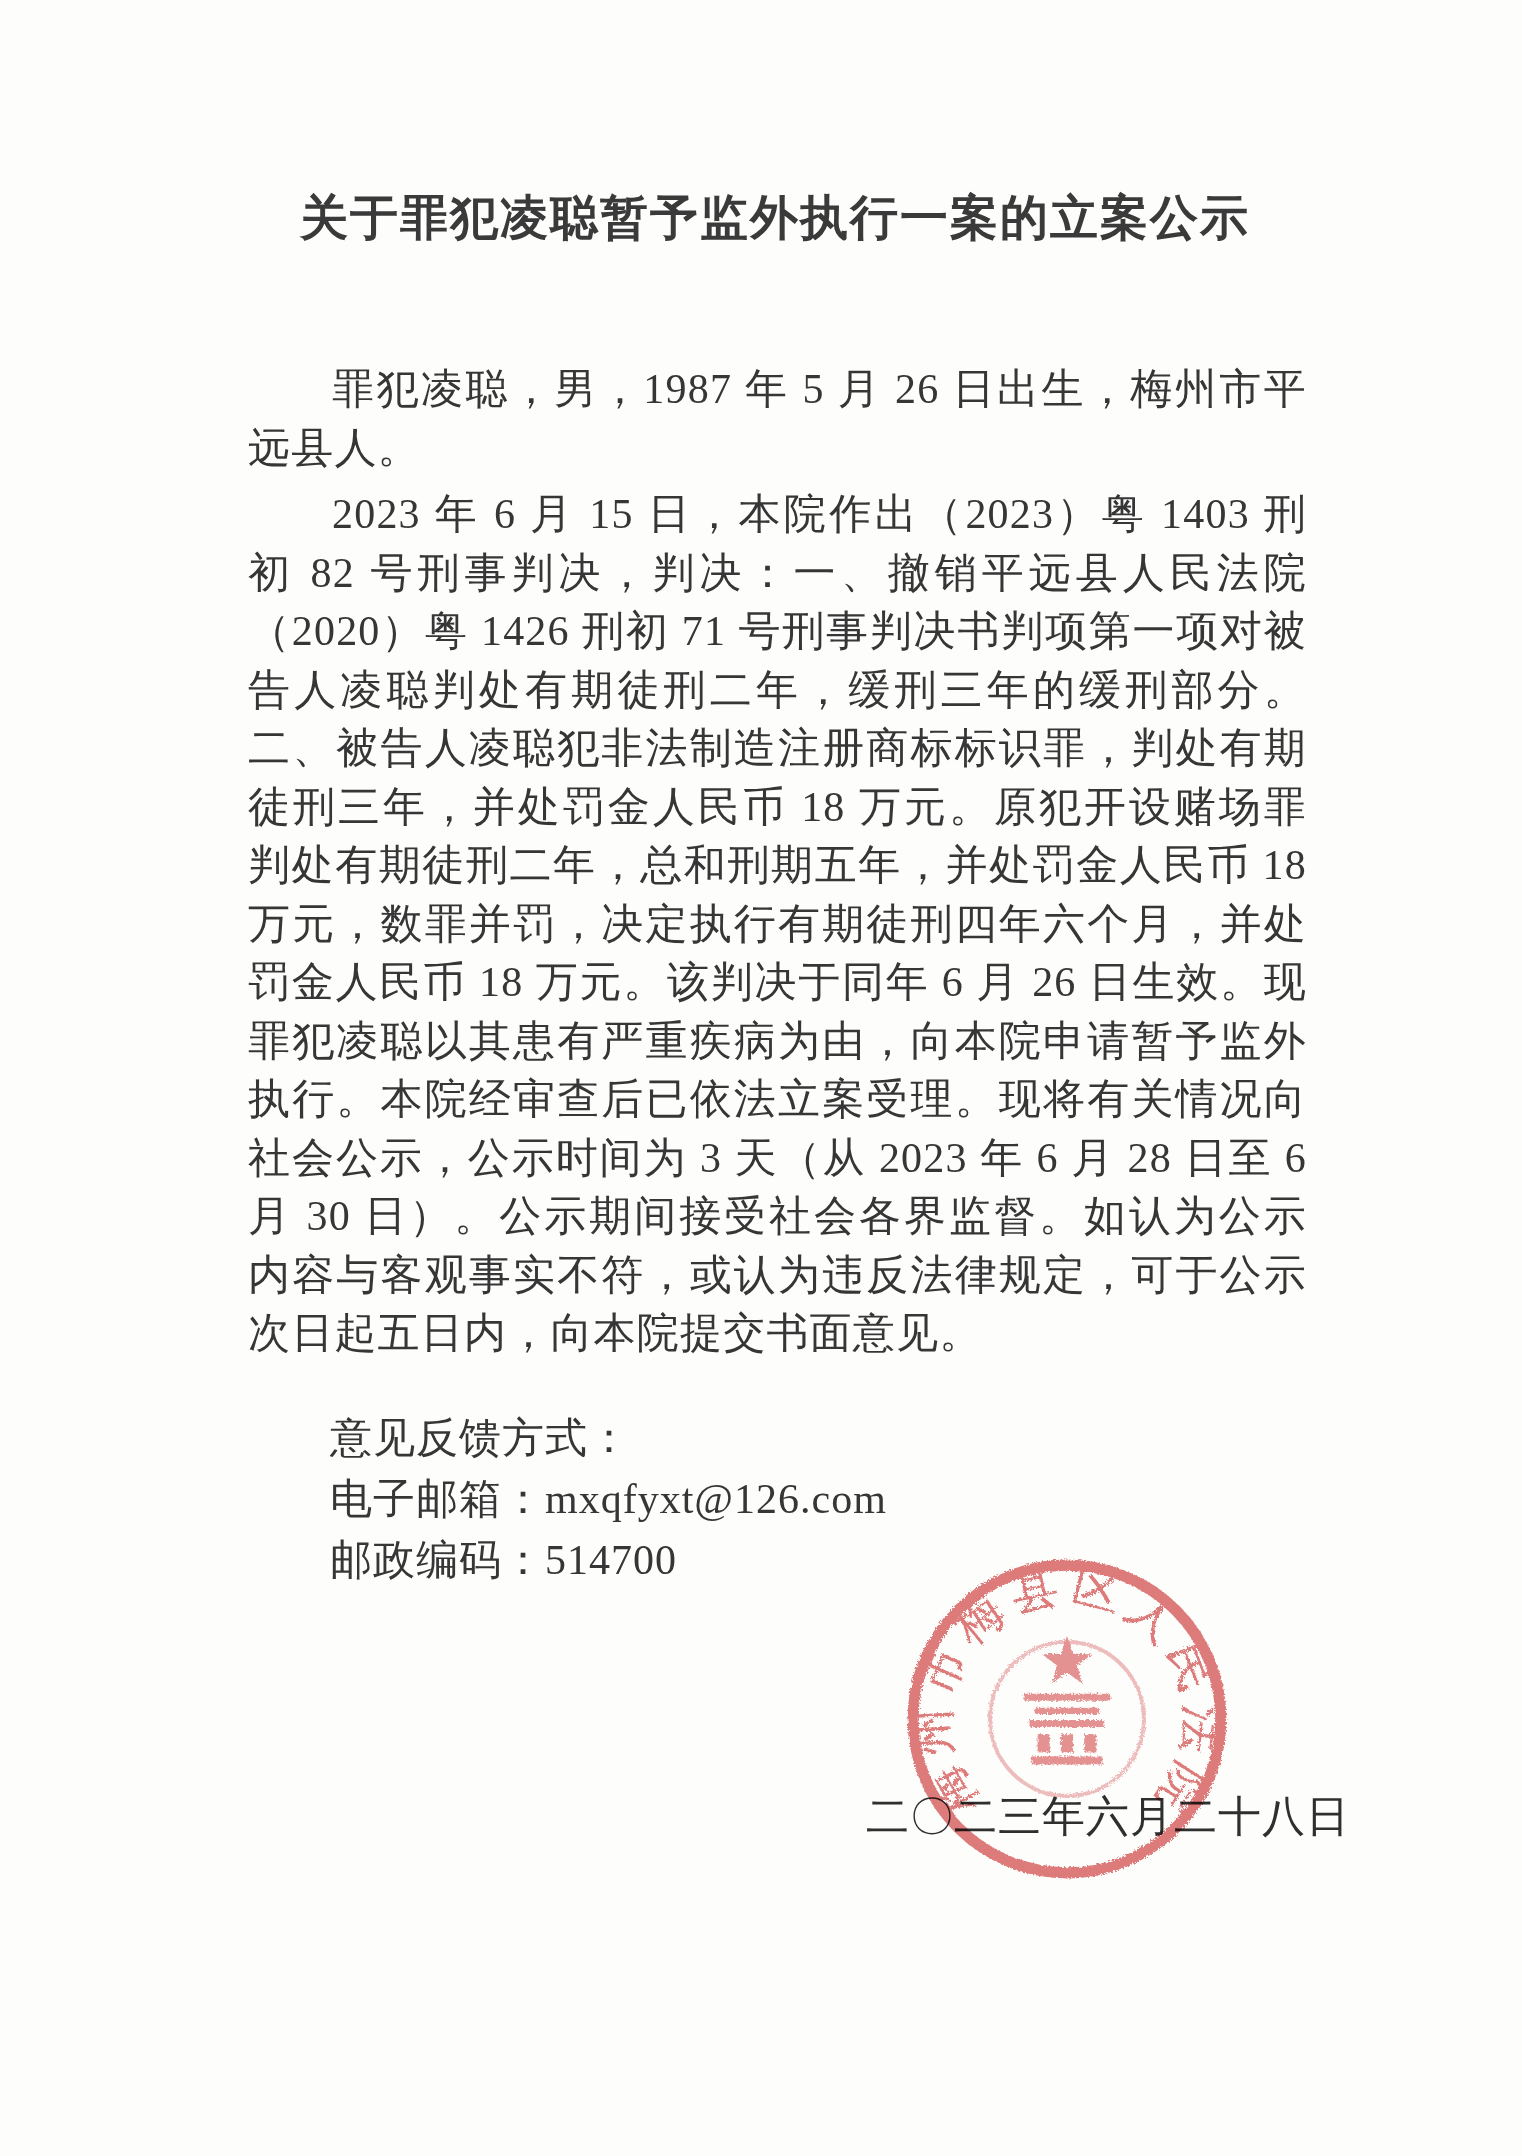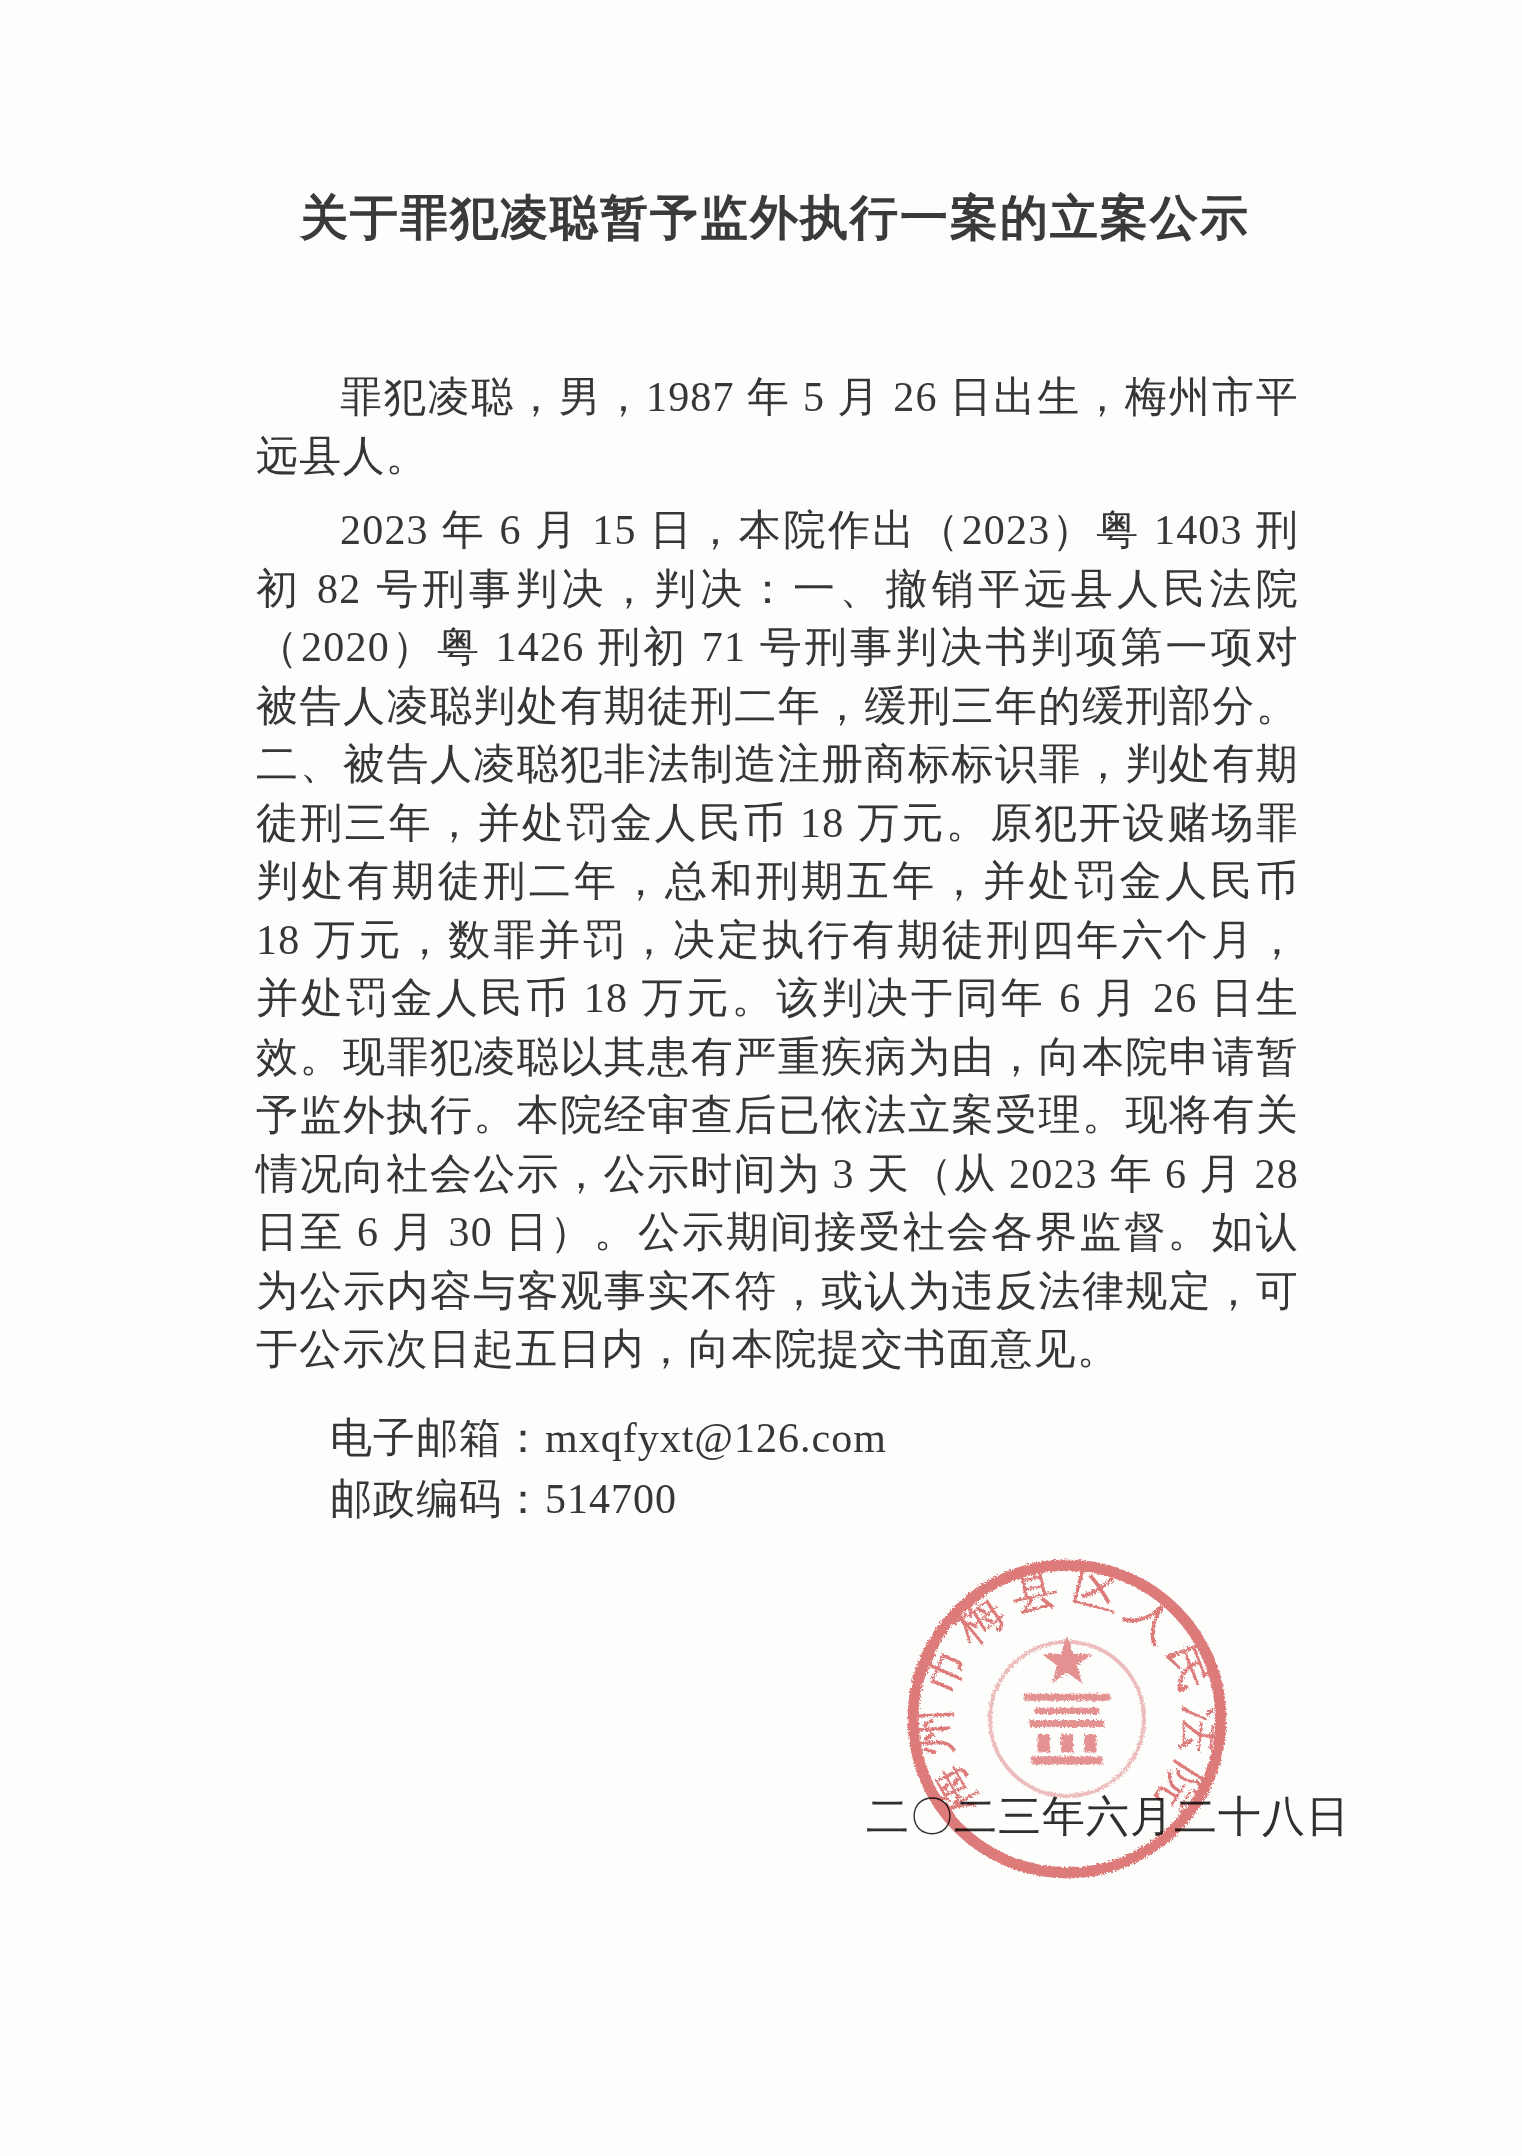--- a/index.html
+++ b/index.html
@@ -22,21 +22,21 @@
     letter-spacing:2px;
     color:#3a3a3a;
     padding-left:28px;
   }
   .body-block{
     position:absolute;
     top:352px;left:240px;
     width:1075px;
   }
   .para{
-    margin:16px;
+    margin:8px;
     font-size:42px;
     line-height:58.5px;
     letter-spacing:1.2px;
     text-align:justify;
     text-justify:inter-ideograph;
     text-indent:2em;
     color:#363636;
   }
   .contact-block{
     position:absolute;
@@ -69,20 +69,21 @@
 <div class="page">
 
   <h1 class="title">关于罪犯凌聪暂予监外执行一案的立案公示</h1>
 
   <div class="body-block">
     <p class="para">罪犯凌聪，男，1987 年 5 月 26 日出生，梅州市平远县人。</p>
     <p class="para">2023 年 6 月 15 日，本院作出（2023）粤 1403 刑初 82 号刑事判决，判决：一、撤销平远县人民法院（2020）粤 1426 刑初 71 号刑事判决书判项第一项对被告人凌聪判处有期徒刑二年，缓刑三年的缓刑部分。二、被告人凌聪犯非法制造注册商标标识罪，判处有期徒刑三年，并处罚金人民币 18 万元。原犯开设赌场罪判处有期徒刑二年，总和刑期五年，并处罚金人民币 18 万元，数罪并罚，决定执行有期徒刑四年六个月，并处罚金人民币 18 万元。该判决于同年 6 月 26 日生效。现罪犯凌聪以其患有严重疾病为由，向本院申请暂予监外执行。本院经审查后已依法立案受理。现将有关情况向社会公示，公示时间为 3 天（从 2023 年 6 月 28 日至 6 月 30 日）。公示期间接受社会各界监督。如认为公示内容与客观事实不符，或认为违反法律规定，可于公示次日起五日内，向本院提交书面意见。</p>
   </div>
 
   <div class="contact-block">
+    <div class="contact-line">意见反馈方式：</div>
     <div class="contact-line">
       <span>电子邮箱：</span><span>mxqfyxt@126.com</span>
     </div>
     <div class="contact-line">
       <span>邮政编码：</span><span>514700</span>
     </div>
   </div>
 
   <svg class="seal" viewBox="0 0 326 326" xmlns="http://www.w3.org/2000/svg">
     <defs>

